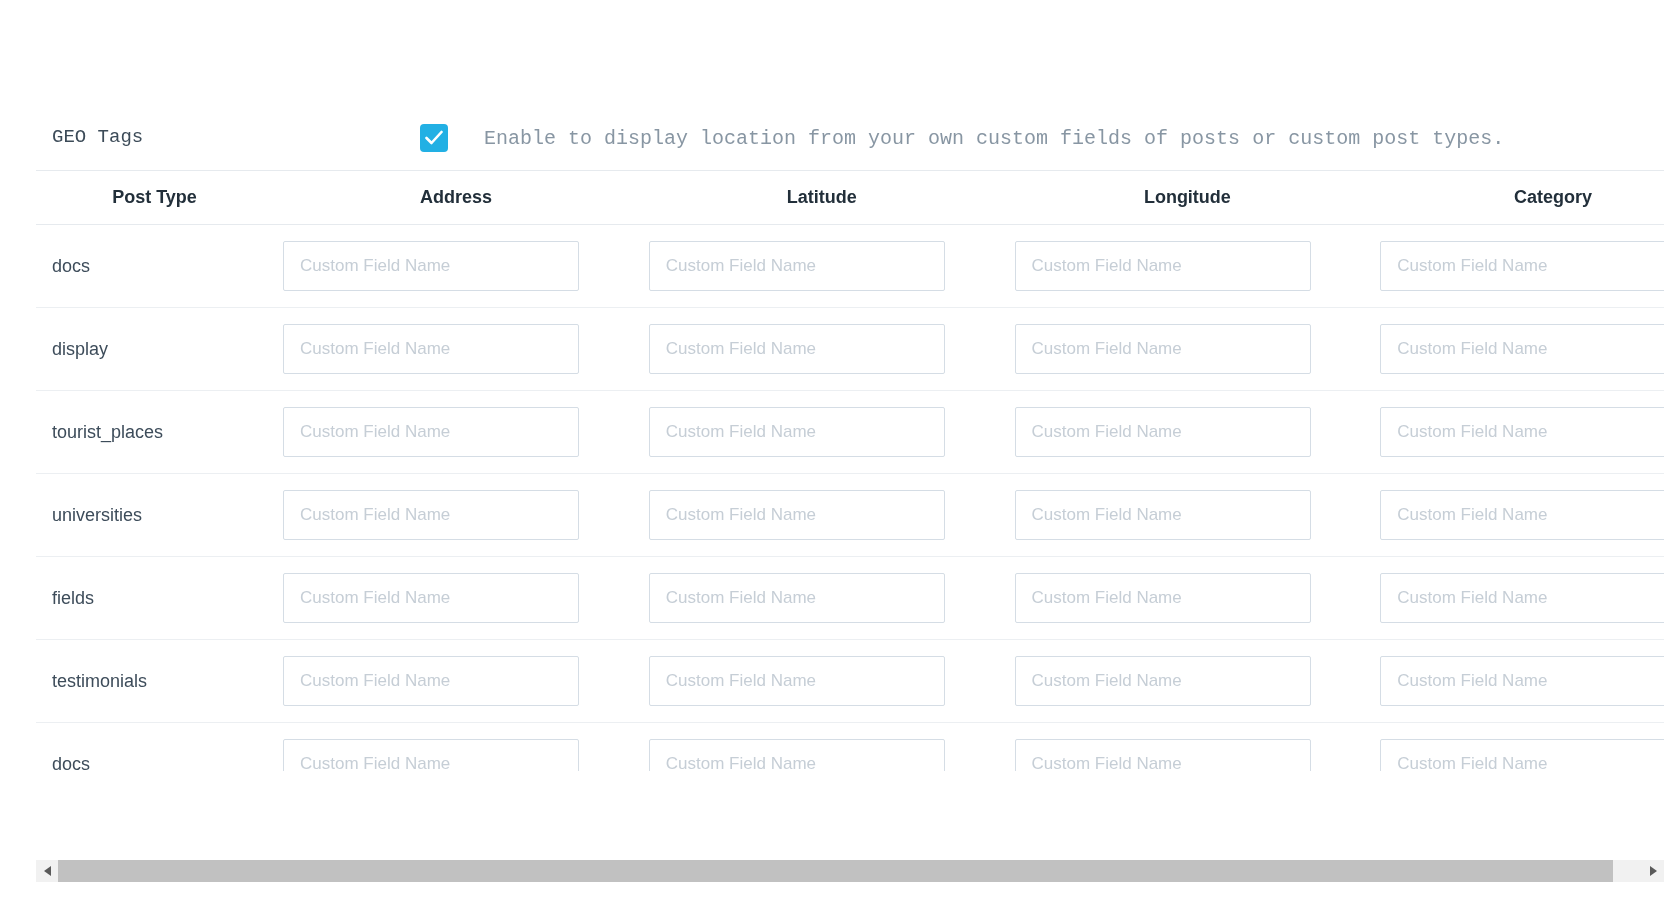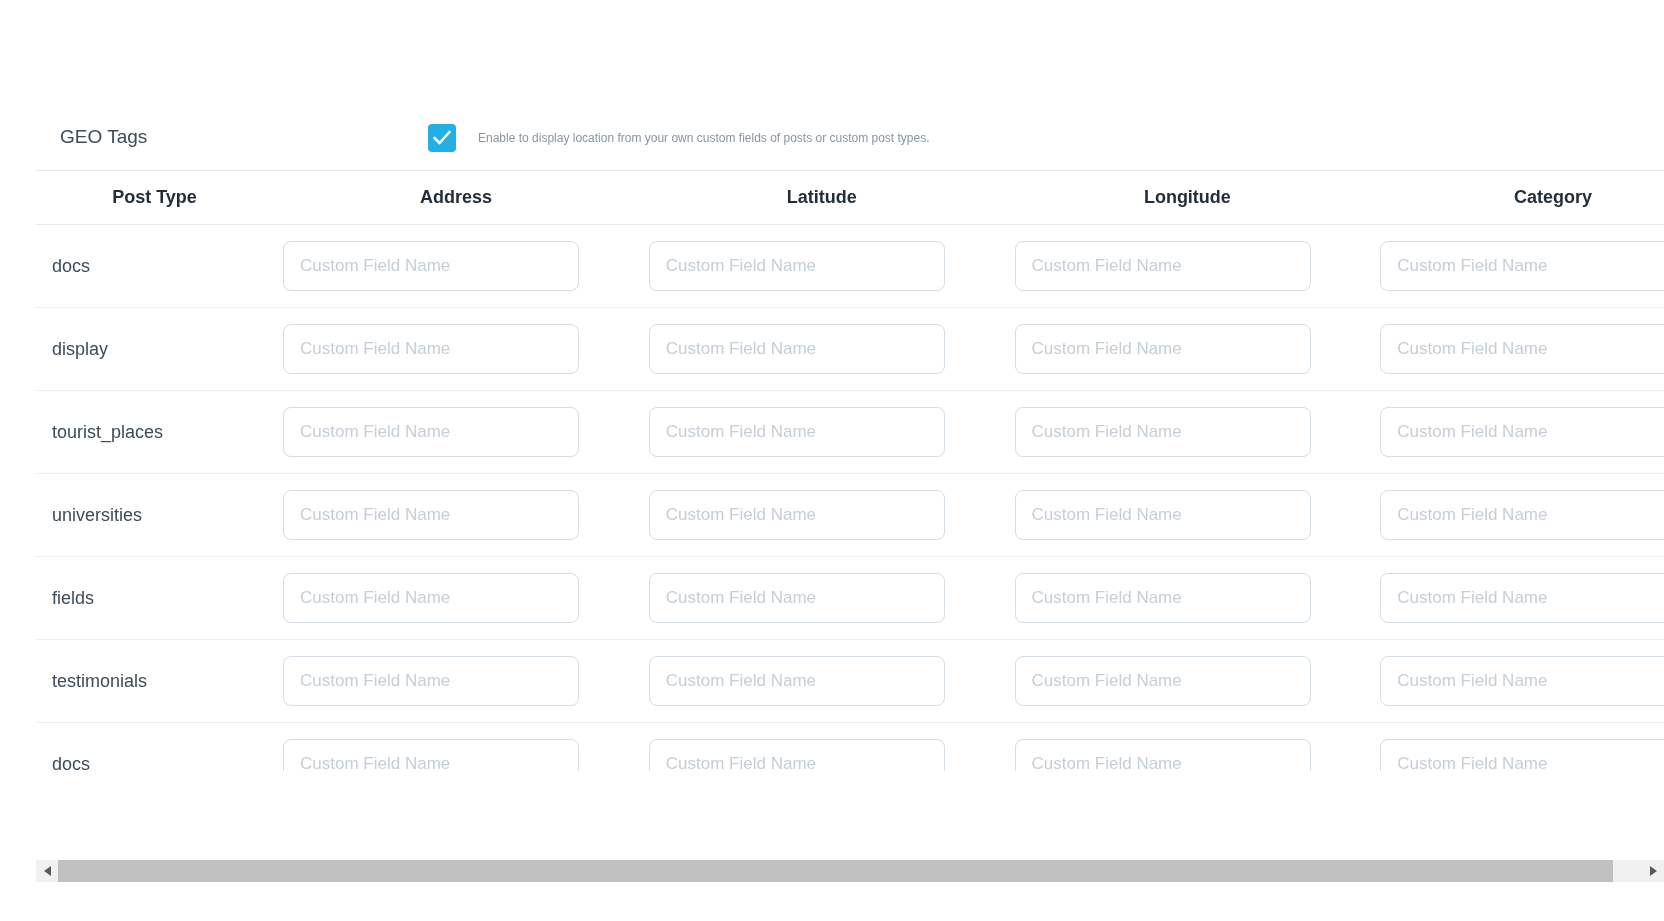--- a/index.html
+++ b/index.html
@@ -56,24 +56,25 @@
     margin-left: 21px;
     font-size: 20px;
     font-weight: bold;
     color: #1c2b36;
     letter-spacing: 0.1px;
   }
 
   
   .geo-row {
     position: absolute;
-    left: 8px;
+    left: 0;
     top: 118px;
     width: 1336px;
     height: 44px;
+    font-family: Liberation Mono, monospace;
   }
 
   .geo-label {
     position: absolute;
     left: 52px;
     top: 8px;
     font-size: 19px;
     color: #3c4b58;
   }
 
@@ -90,22 +91,22 @@
     height: 28px;
     background: #22b0e4;
     border-radius: 4px;
     position: relative;
     flex: 0 0 auto;
     cursor: pointer;
   }
   .checkbox svg { position: absolute; left: 5px; top: 6px; }
 
   .geo-desc {
-    margin-left: 22px;
-    font-size: 12px;
+    margin-left: 36px;
+    font-size: 20px;
     color: #8896a3;
     white-space: nowrap;
   }
 
   
   .table-wrap {
     position: absolute;
     left: 36px;
     top: 170px;
     width: 1628px;
@@ -149,21 +150,21 @@
     border-bottom: 1px solid #eceff2;
     margin-top: 8px;
   }
 
   td.field-cell { padding: 0 14px 0 10px; }
 
   .cf-input {
     width: 296px;
     height: 50px;
     border: 1px solid #d5dde5;
-    border-radius: 8px;
+    border-radius: 2px;
     background: #ffffff;
     font-family: "Liberation Sans", sans-serif;
     font-size: 17px;
     color: #3d4c5a;
     padding: 0 16px;
     outline: none;
   }
   .cf-input::placeholder { color: #c6ced6; }
 
   

